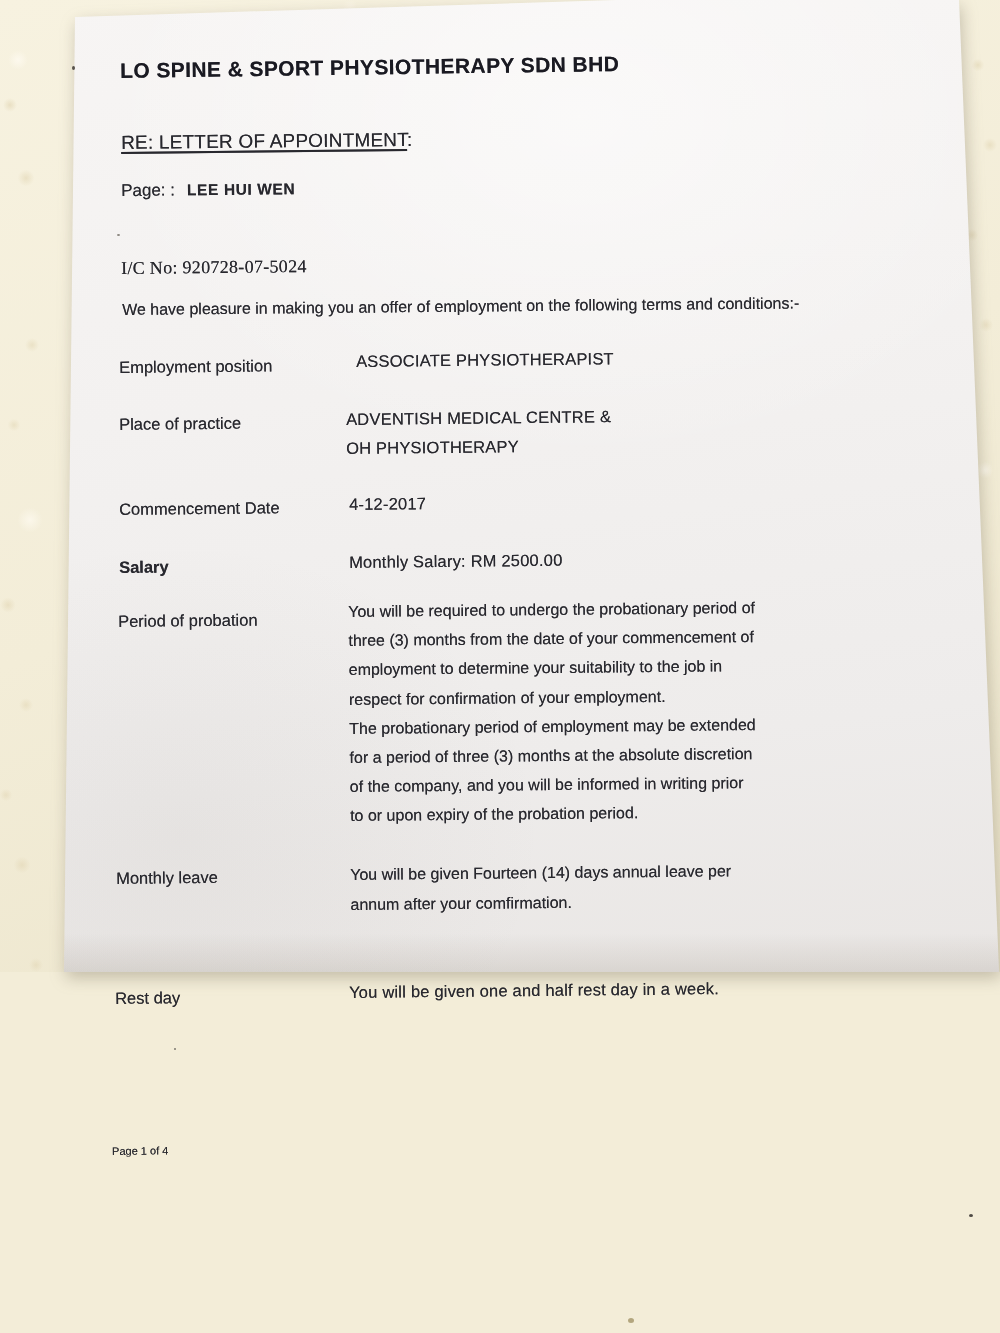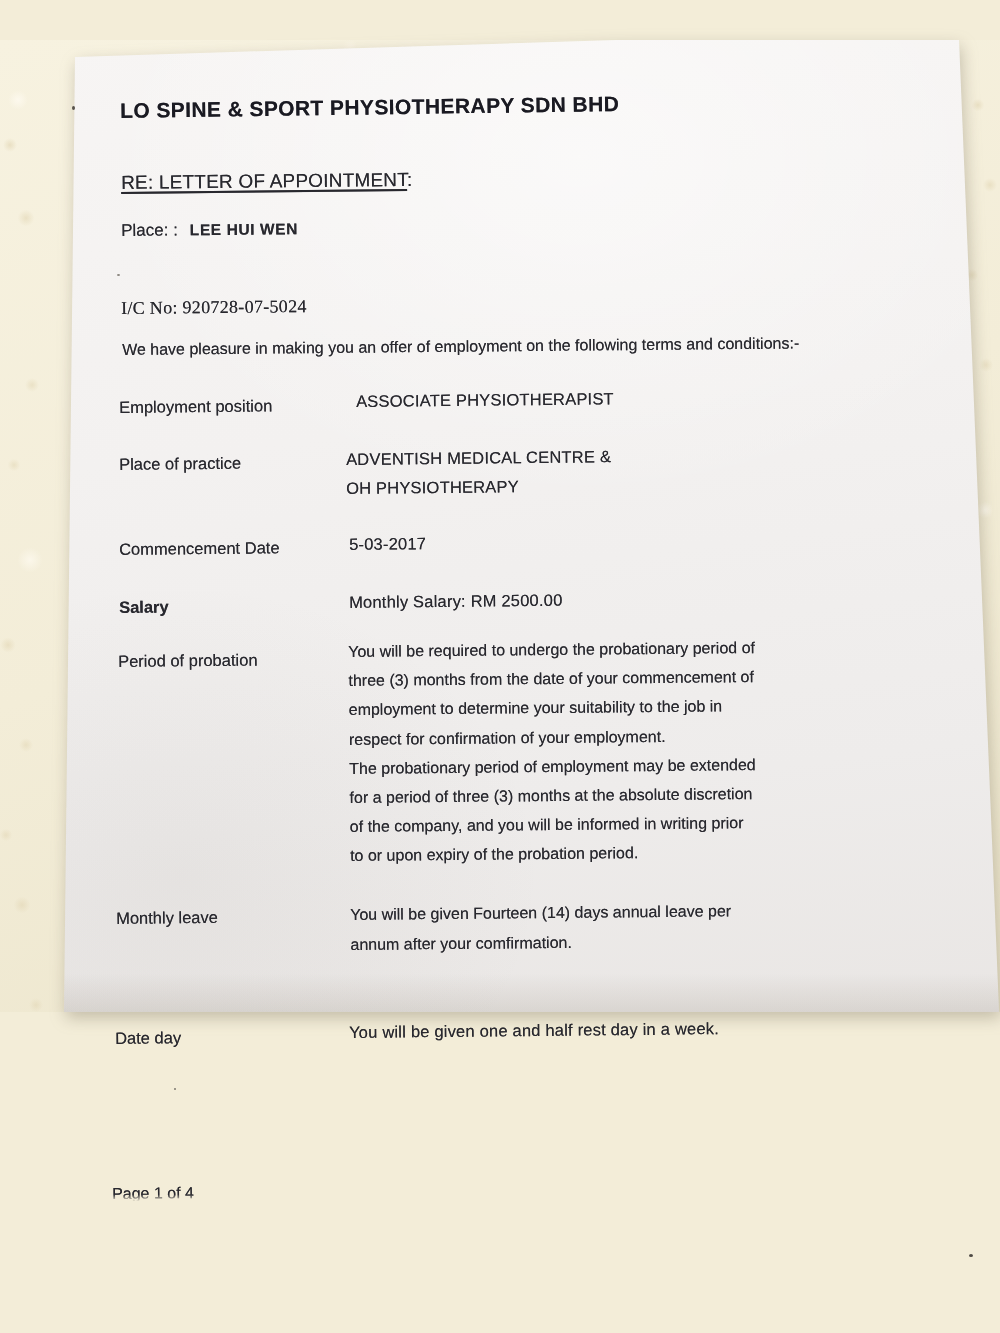--- a/index.html
+++ b/index.html
@@ -1,21 +1,21 @@
 <!DOCTYPE html>
 <html><head>
 <meta charset="utf-8">
 <style>
   html,body{margin:0;padding:0;}
   body{
     width:1000px;height:1333px;overflow:hidden;
     font-family:"Liberation Sans",sans-serif;
     background:#f3edd8;
   }
-  .stage{position:relative;width:1000px;height:972px;margin-top:40px;}
+  .stage{position:relative;width:1000px;height:972px;}
 
   
   .counter{
     position:absolute;inset:0;
     background-color:#f3edd8;
     background-image:
       radial-gradient(circle 14px at 18px 60px,  rgba(253,249,238,.95), rgba(253,249,238,0) 70%),
       radial-gradient(circle 18px at 30px 520px, rgba(252,248,236,.9),  rgba(252,248,236,0) 70%),
       radial-gradient(circle 16px at 12px 1040px,rgba(252,248,236,.9),  rgba(252,248,236,0) 70%),
       radial-gradient(circle 12px at 985px 470px,rgba(252,248,236,.85), rgba(252,248,236,0) 70%),
@@ -67,21 +67,21 @@
   .intro{font-size:16px;transform:rotate(-0.55deg);}
   .lbl{font-size:16.5px;}
   .val{font-size:16.5px;letter-spacing:.2px;}
   .para{position:absolute;transform:rotate(-0.55deg);transform-origin:left top;}
   .para .pline{font-size:16px;line-height:29.2px;white-space:nowrap;color:#28282e;
                text-shadow:0 0 .6px rgba(40,40,48,.75);}
   .para2 .pline{line-height:29.5px;}
   .footer-clip{position:absolute;left:112px;top:1145px;height:17px;overflow:hidden;
                -webkit-mask-image:linear-gradient(to bottom,#000 55%,transparent 96%);
                mask-image:linear-gradient(to bottom,#000 55%,transparent 96%);}
-  .footer-clip .txt{position:static;display:block;font-size:16px;}
+  .footer-clip .txt{position:static;display:block;font-size:11px;}
 
   .speck{position:absolute;border-radius:50%;}
 </style>
 </head>
 <body>
 
 <div class="stage">
 
   <div class="counter"></div>
 
@@ -95,36 +95,36 @@
   <div class="speck" style="left:969px;top:1214px;width:4px;height:3px;background:#4e4a44;"></div>
   <div class="speck" style="left:628px;top:1318px;width:6px;height:5px;background:#b3a67e;"></div>
 
   <div class="txt company" style="left:120px;top:59px;">LO SPINE &amp; SPORT PHYSIOTHERAPY SDN BHD</div>
 
   <div class="txt subject" style="left:121px;top:132px;">
     <span class="u">RE: LETTER OF APPOINTMENT</span><span>:</span>
   </div>
 
   <div class="txt nameline" style="left:121px;top:181px;">
-    <span>Place: :</span><span class="nv">LEE HUI WEN</span>
+    <span>Page: :</span><span class="nv">LEE HUI WEN</span>
   </div>
 
   <div class="txt icline" style="left:121px;top:258px;">I/C No: 920728-07-5024</div>
 
   <div class="txt intro" style="left:122px;top:301px;">We have pleasure in making you an offer of employment on the following terms and conditions:-</div>
 
   <div class="txt lbl" style="left:119px;top:358px;">Employment position</div>
   <div class="txt val" style="left:356px;top:352px;">ASSOCIATE PHYSIOTHERAPIST</div>
 
   <div class="txt lbl" style="left:119px;top:415px;">Place of practice</div>
   <div class="txt val" style="left:346px;top:410px;">ADVENTISH MEDICAL CENTRE &amp;</div>
   <div class="txt val" style="left:346px;top:439px;">OH PHYSIOTHERAPY</div>
 
   <div class="txt lbl" style="left:119px;top:500px;">Commencement Date</div>
-  <div class="txt val" style="left:349px;top:495px;">5-03-2017</div>
+  <div class="txt val" style="left:349px;top:495px;">4-12-2017</div>
 
   <div class="txt lbl" style="left:119px;top:558px;font-weight:bold;">Salary</div>
   <div class="txt val" style="left:349px;top:553px;">Monthly Salary: RM 2500.00</div>
 
   <div class="txt lbl" style="left:118px;top:612px;">Period of probation</div>
   <div class="para" style="left:348px;top:597px;">
     <div class="pline">You will be required to undergo the probationary period of</div>
     <div class="pline">three (3) months from the date of your commencement of</div>
     <div class="pline">employment to determine your suitability to the job in</div>
     <div class="pline">respect for confirmation of your employment.</div>
@@ -133,20 +133,20 @@
     <div class="pline">of the company, and you will be informed in writing prior</div>
     <div class="pline">to or upon expiry of the probation period.</div>
   </div>
 
   <div class="txt lbl" style="left:116px;top:869px;">Monthly leave</div>
   <div class="para para2" style="left:350px;top:860px;">
     <div class="pline">You will be given  Fourteen (14) days annual leave per</div>
     <div class="pline">annum after your comfirmation.</div>
   </div>
 
-  <div class="txt lbl" style="left:115px;top:989px;">Date day</div>
+  <div class="txt lbl" style="left:115px;top:989px;">Rest day</div>
   <div class="txt val" style="left:349px;top:983px;font-size:16.5px;">You will be given one and half rest day in a week.</div>
 
   <div class="footer-clip">
     <span class="txt">Page 1 of 4</span>
   </div>
 
 </div>
 
 </body></html>

